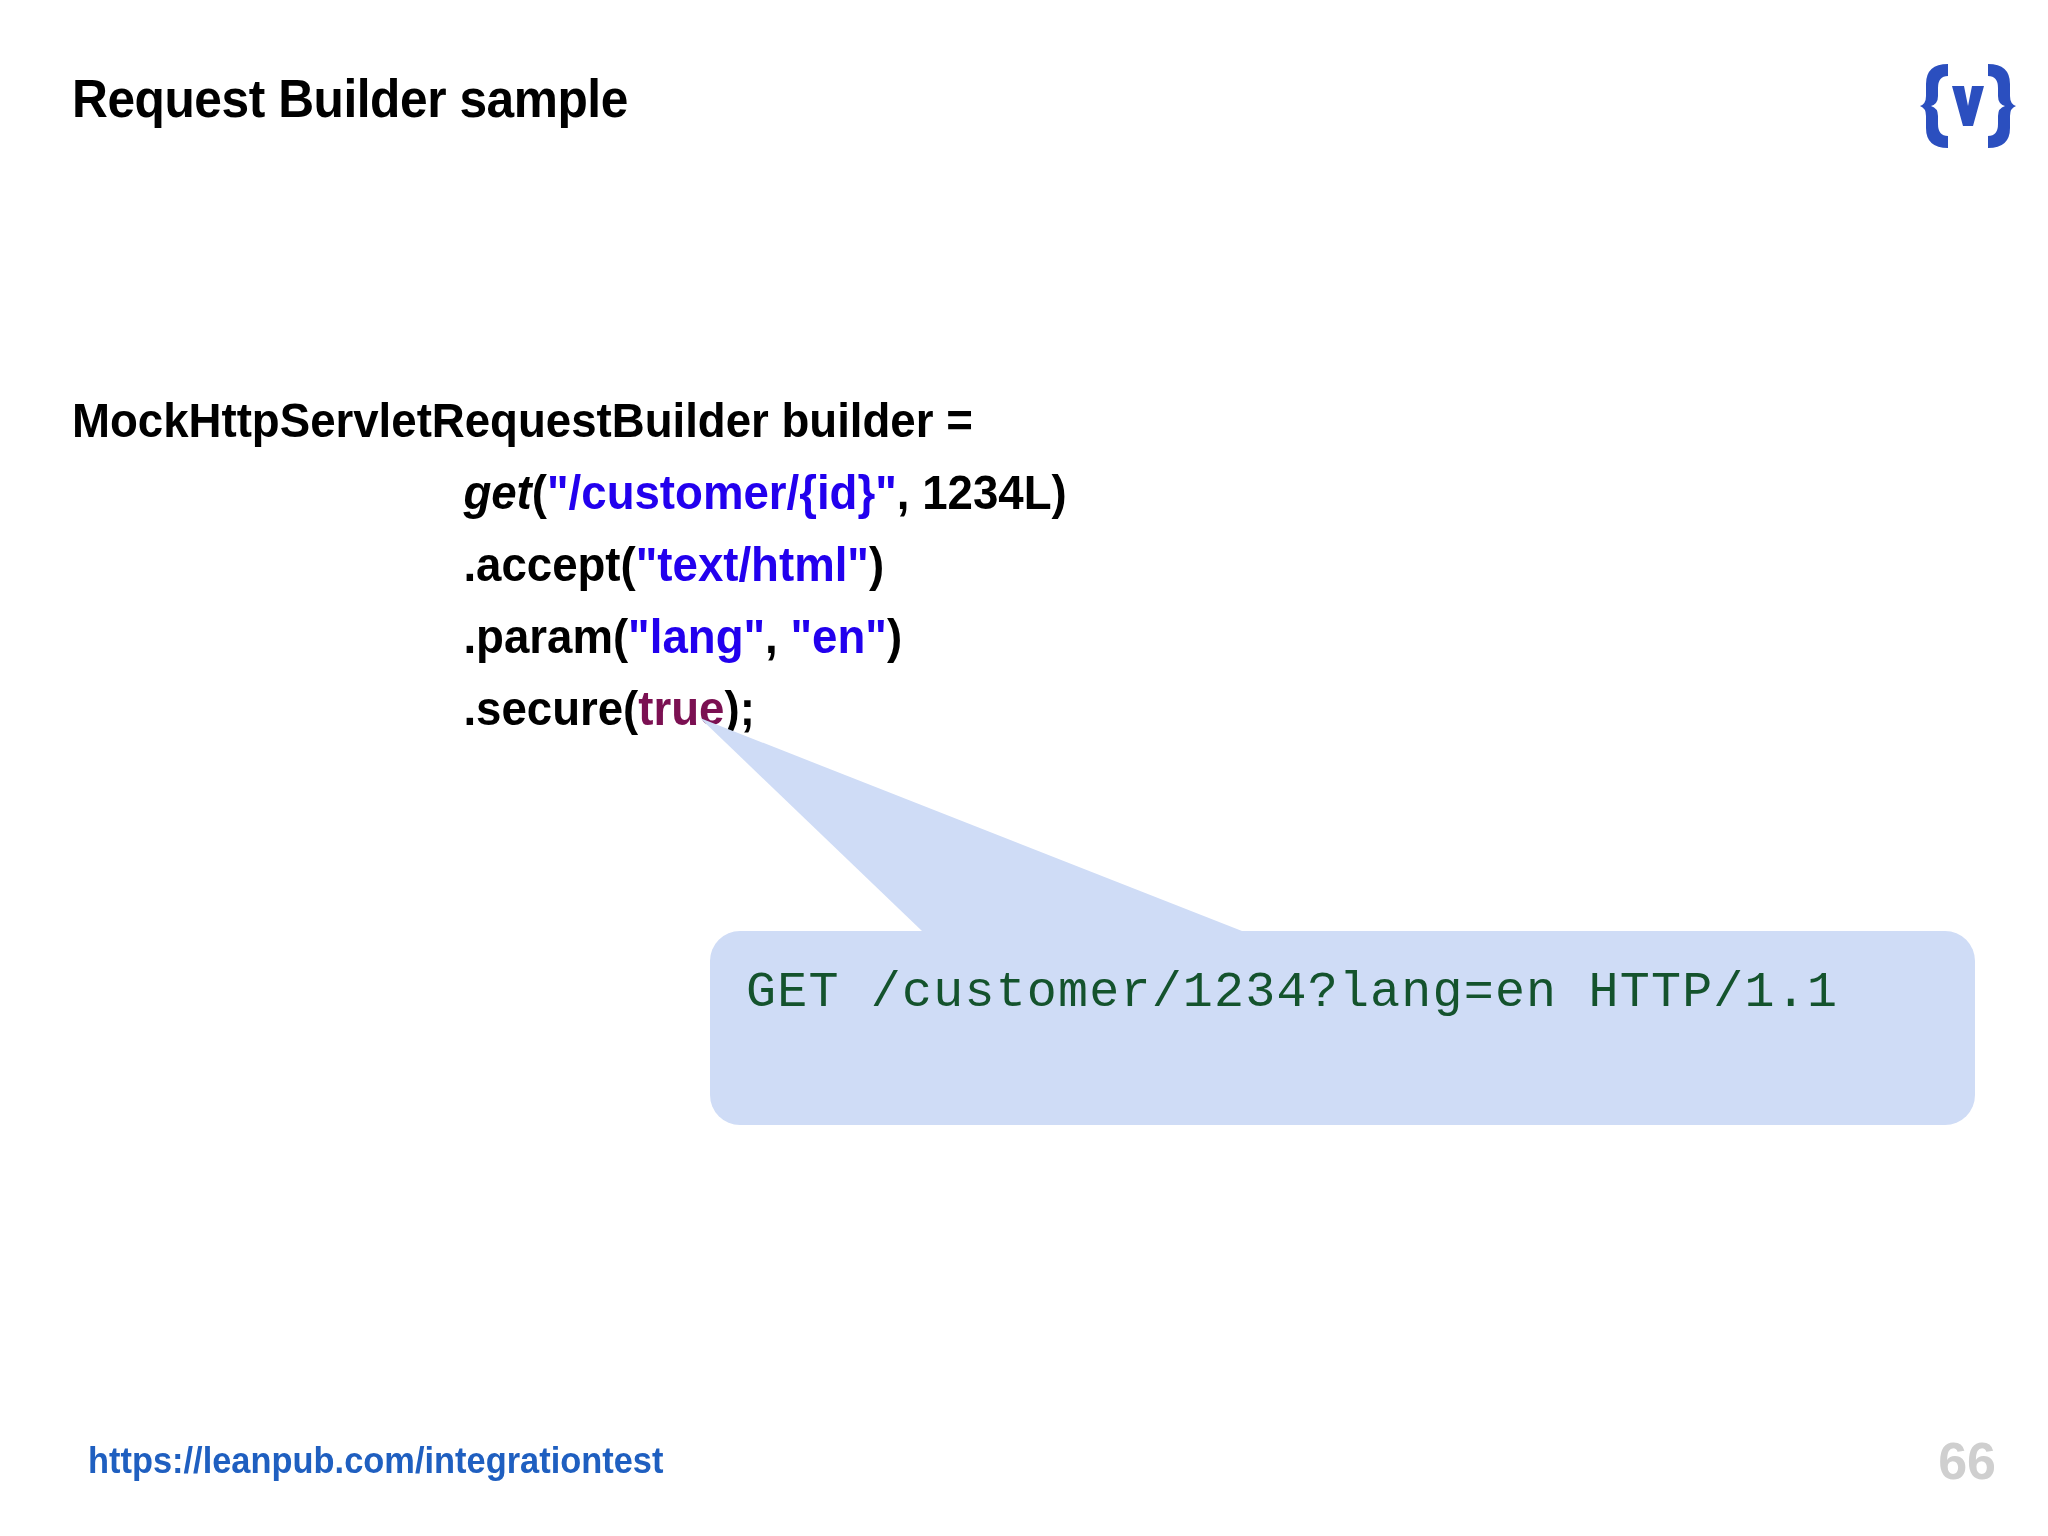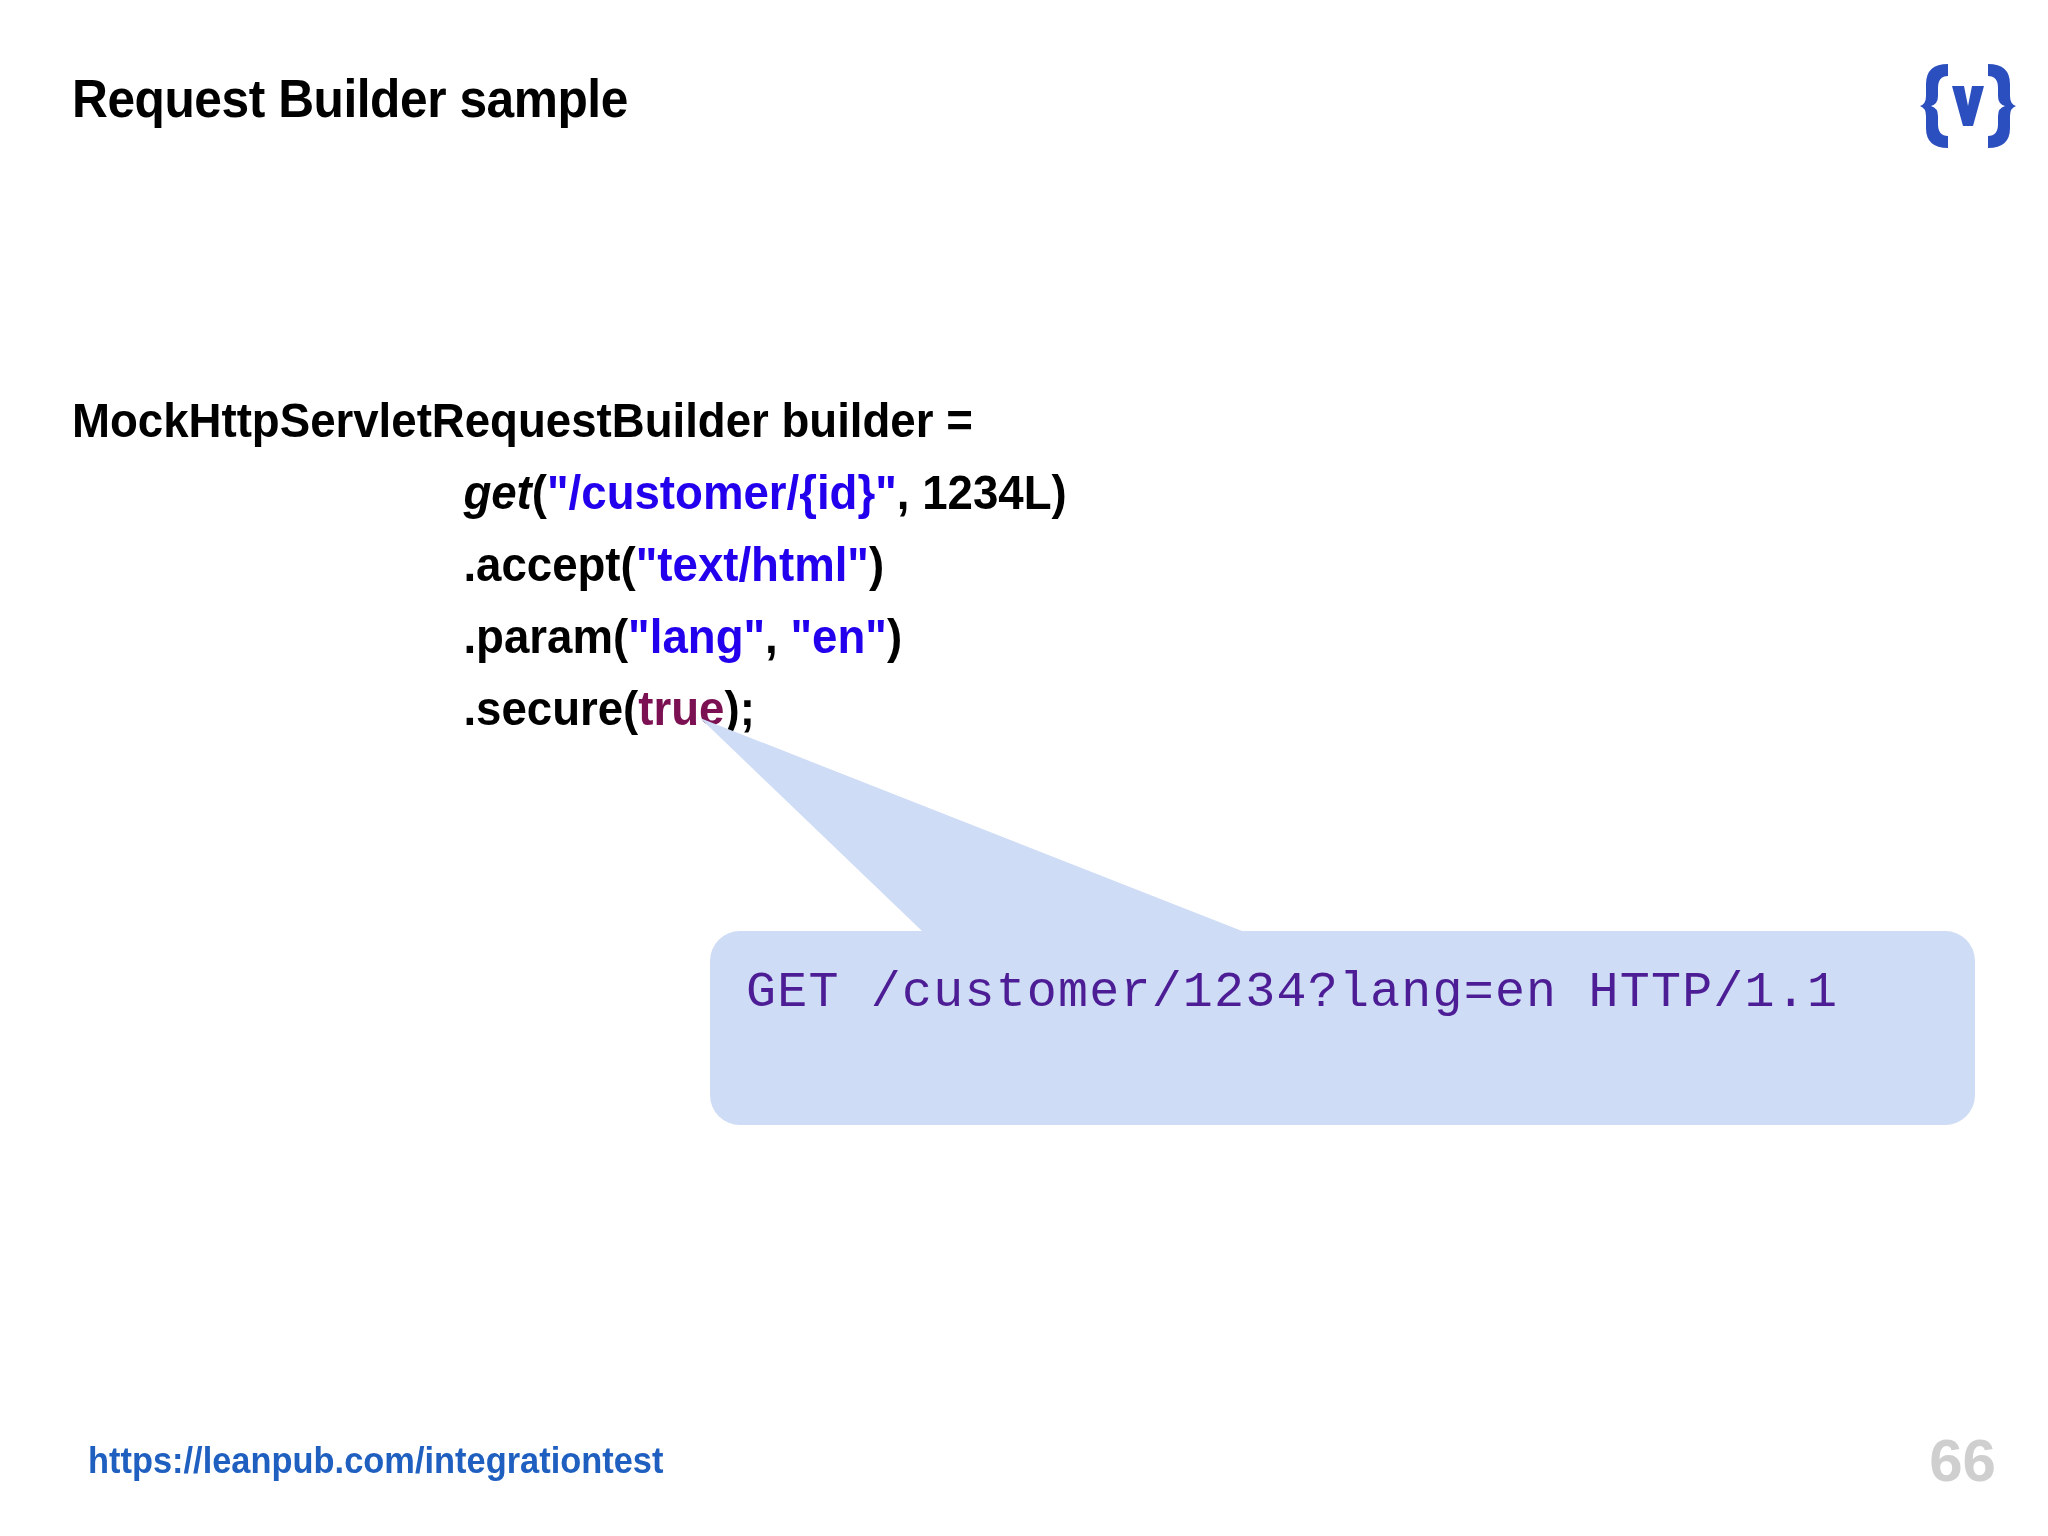--- a/index.html
+++ b/index.html
@@ -93,21 +93,21 @@
     font-size: 0;
     color: #151515;
   }
   #callout-text .cline {
     display: block;
     font-family: "Liberation Mono", "DejaVu Sans Mono", monospace;
     font-size: 50px;
     line-height: 72px;
     letter-spacing: 1.2px;
     white-space: pre;
-    color: #4c1d95;
+    color: #14532d;
   }
 
   
   #footer-link {
     position: absolute;
     left: 88px;
     top: 1439px;
     font-family: "Liberation Sans", sans-serif;
     font-weight: bold;
     font-size: 37px;
@@ -117,21 +117,21 @@
     transform-origin: left center;
     white-space: nowrap;
     text-decoration: none;
   }
   #page-number {
     position: absolute;
     right: 52px;
     top: 1432px;
     font-family: "Liberation Sans", sans-serif;
     font-weight: bold;
-    font-size: 60px;
+    font-size: 52px;
     line-height: 58px;
     color: #CFCFCF;
     text-align: center;
   }
 </style>
 </head>
 <body>
 
 <div id="slide">
 

